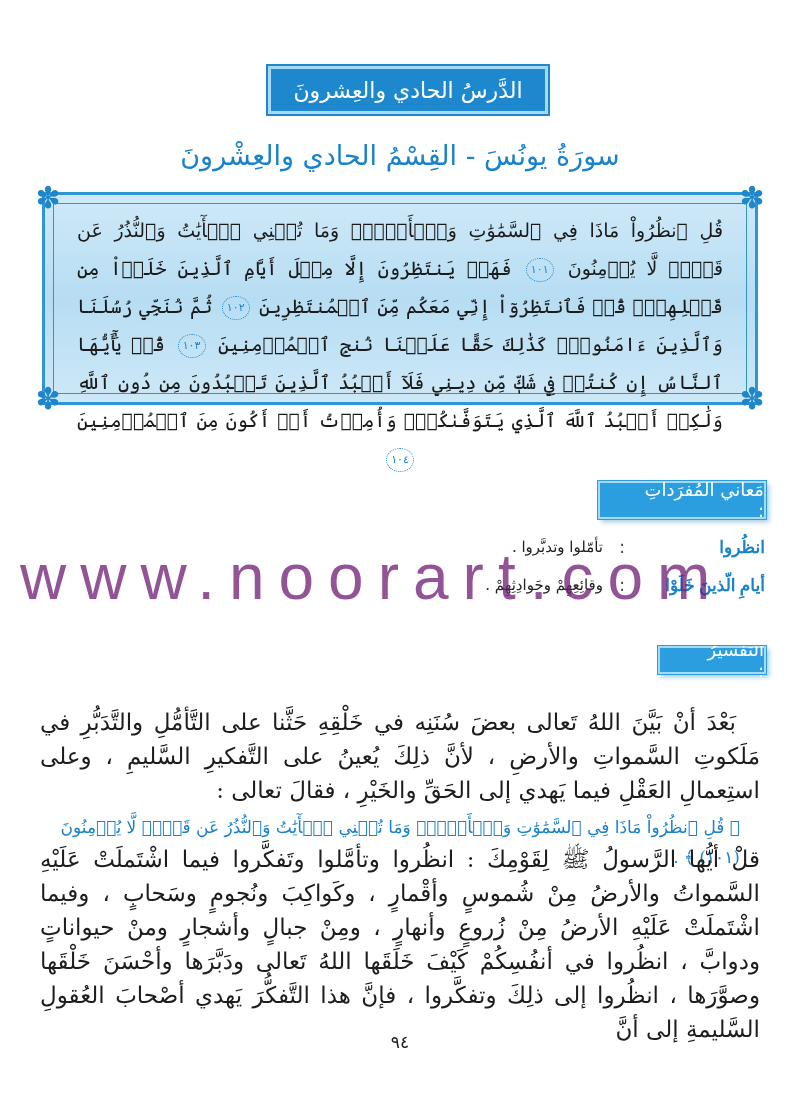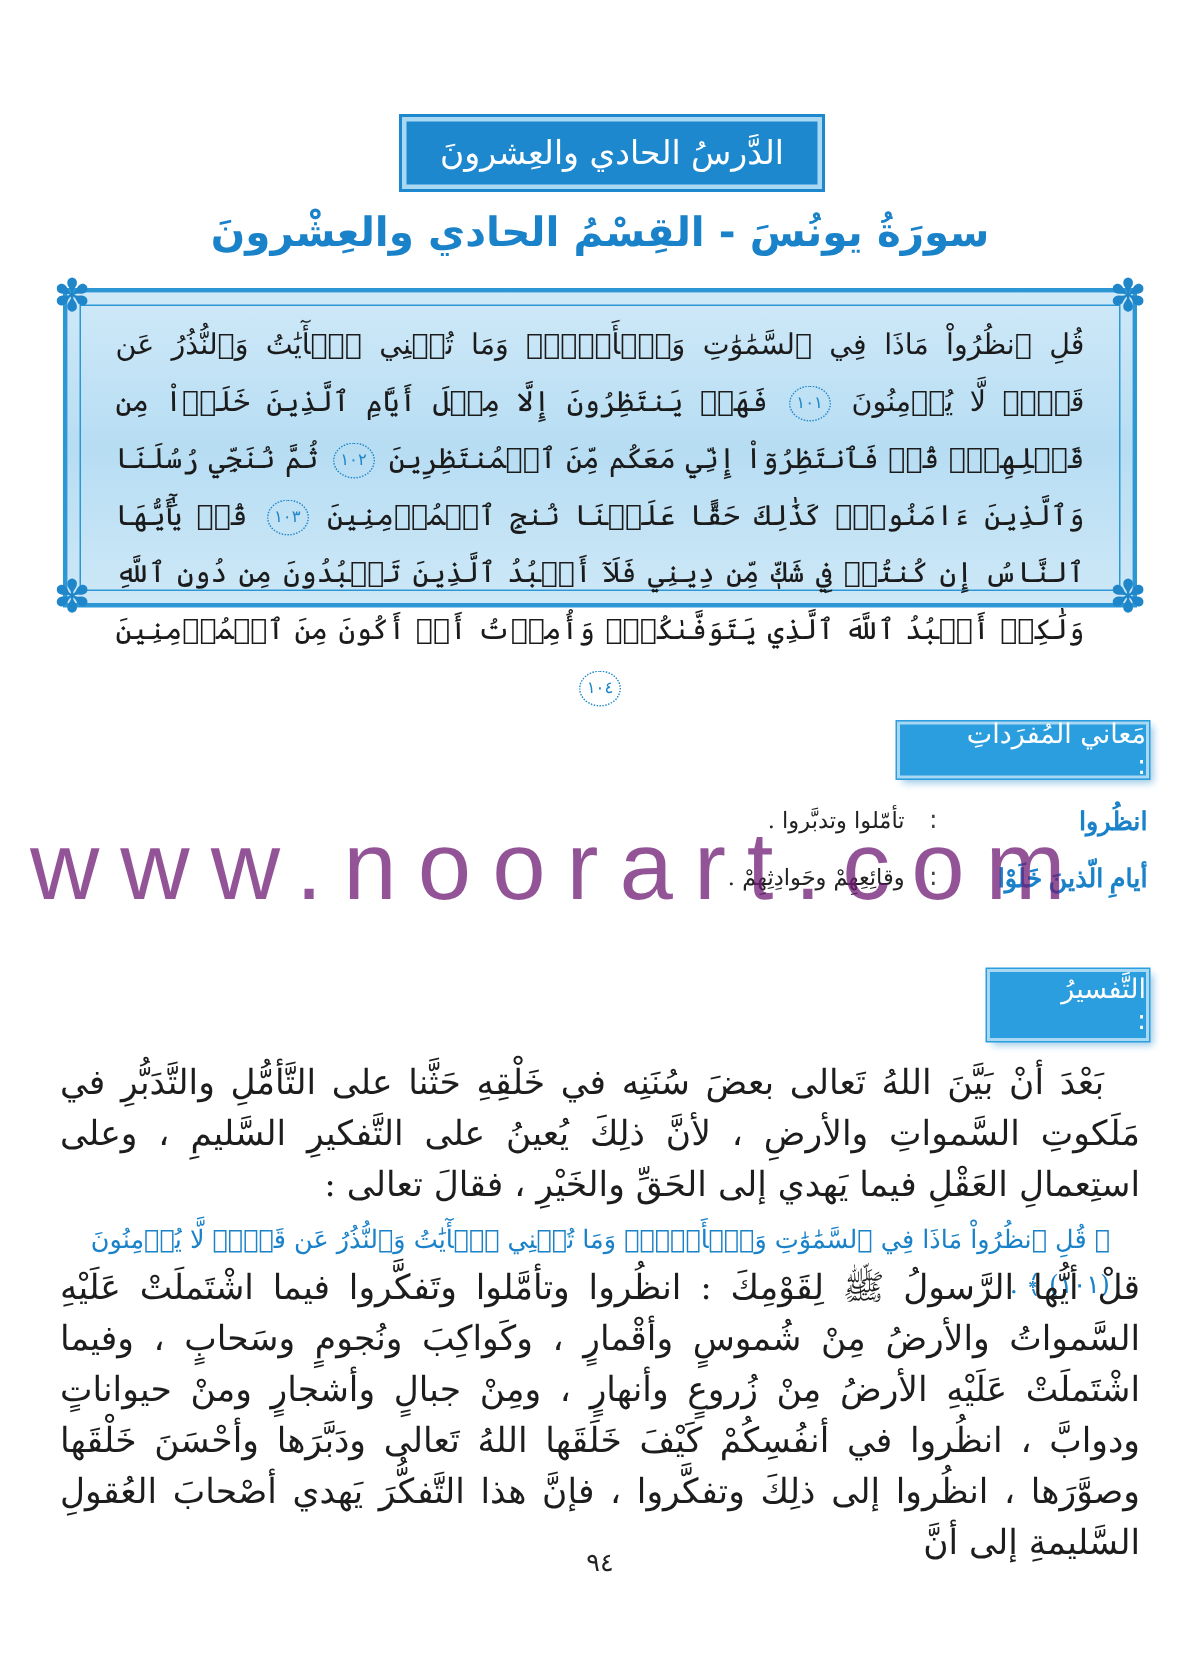--- a/index.html
+++ b/index.html
@@ -1,30 +1,30 @@
 <!DOCTYPE html>
 <html><head>
 <meta charset="utf-8">
 <style>
   html,body{margin:0;padding:0;}
   body{width:800px;height:1118px;background:#ffffff;position:relative;overflow:hidden;font-family:"DejaVu Sans",sans-serif;color:#222;}
   .rtl{direction:rtl;}
-  .lesson-banner{position:absolute;left:268px;top:66px;width:280px;height:48px;background:#1e88cf;border:3px solid #a9d8f2;outline:2px solid #1e88cf;box-sizing:border-box;display:flex;align-items:center;justify-content:center;margin-top:12px;}
+  .lesson-banner{position:absolute;left:268px;top:66px;width:280px;height:48px;background:#1e88cf;border:3px solid #a9d8f2;outline:2px solid #1e88cf;box-sizing:border-box;display:flex;align-items:center;justify-content:center;}
   .lesson-banner span{color:#ffffff;font-size:22px;font-family:"DejaVu Sans",sans-serif;}
-  .surah-title{position:absolute;left:0;top:140px;width:800px;text-align:center;color:#1a82c9;font-size:27px;font-weight:bold;font-family:"DejaVu Sans",sans-serif;}
+  .surah-title{position:absolute;left:0;top:140px;width:800px;text-align:center;color:#1a82c9;font-size:27px;font-weight:normal;font-family:"DejaVu Sans",sans-serif;}
   .quran-frame{position:absolute;left:42px;top:192px;width:716px;height:213px;background:linear-gradient(180deg,#cfe9f8 0%,#b7ddf3 50%,#cde8f7 100%);border:3px solid #2d97d6;box-sizing:border-box;}
   .quran-frame .inner{position:absolute;left:8px;top:8px;right:8px;bottom:8px;border:1px solid #2d97d6;}
   .corner{position:absolute;width:34px;height:34px;color:#1f86c9;font-size:30px;line-height:34px;text-align:center;}
   .corner.tl{left:-14px;top:-14px;} .corner.tr{right:-14px;top:-14px;}
   .corner.bl{left:-14px;bottom:-14px;} .corner.br{right:-14px;bottom:-14px;}
   .quran-text{position:absolute;left:32px;right:32px;top:16px;direction:rtl;text-align:justify;text-align-last:center;font-family:"DejaVu Serif",serif;font-size:19px;line-height:38px;color:#1b1b1b;}
   .ayah-num{display:inline-block;min-width:26px;height:22px;line-height:22px;text-align:center;font-size:11px;color:#1f86c9;border:1px dotted #1f86c9;border-radius:50%;margin:0 3px;vertical-align:middle;font-family:"DejaVu Sans",sans-serif;}
   .section-heading{position:absolute;background:#2b9ee0;border:2px solid #a9d8f2;outline:1px solid #2b9ee0;box-shadow:3px 3px 5px #9cc9e6;color:#fff;font-size:18px;display:flex;align-items:center;justify-content:center;box-sizing:border-box;padding-left:36px;}
   .vocab-heading{left:598px;top:481px;width:168px;height:38px;}
-  .tafsir-heading{left:658px;top:646px;width:108px;height:48px;}
+  .tafsir-heading{left:658px;top:646px;width:108px;height:28px;}
   .vocab-list{position:absolute;right:35px;top:528px;width:500px;direction:rtl;}
   .vocab-row{display:flex;align-items:center;height:38px;}
   .vocab-term{width:140px;color:#1a82c9;font-weight:bold;font-size:17px;font-family:Liberation Serif, serif;}
   .vocab-sep{width:22px;font-size:17px;color:#444;}
   .vocab-def{font-family:"DejaVu Serif",serif;font-size:15px;color:#222;}
   .watermark{position:absolute;left:20px;top:540px;width:780px;font-family:Liberation Sans, sans-serif;font-size:64px;letter-spacing:14px;color:#701a75;opacity:0.75;pointer-events:none;white-space:nowrap;}
   .body-text{position:absolute;left:40px;right:40px;direction:rtl;font-family:"DejaVu Serif",serif;font-size:23px;line-height:34px;text-align:justify;color:#1d1d1d;}
   .para1{top:705px;text-indent:24px;}
   .verse-quote{position:absolute;left:40px;right:40px;top:812px;direction:rtl;text-align:right;color:#1a82c9;font-family:"DejaVu Serif",serif;font-size:17px;line-height:30px;padding-right:20px;}
   .para2{top:842px;}

